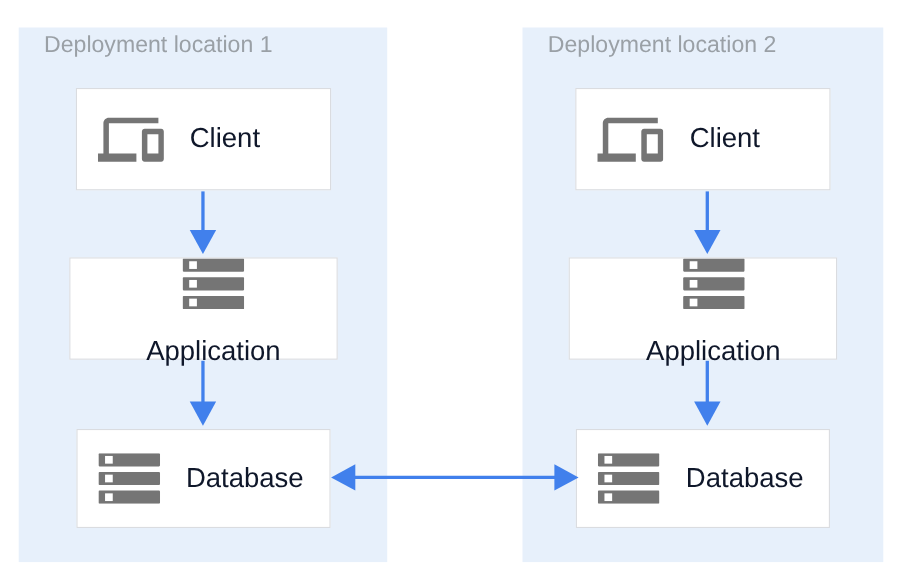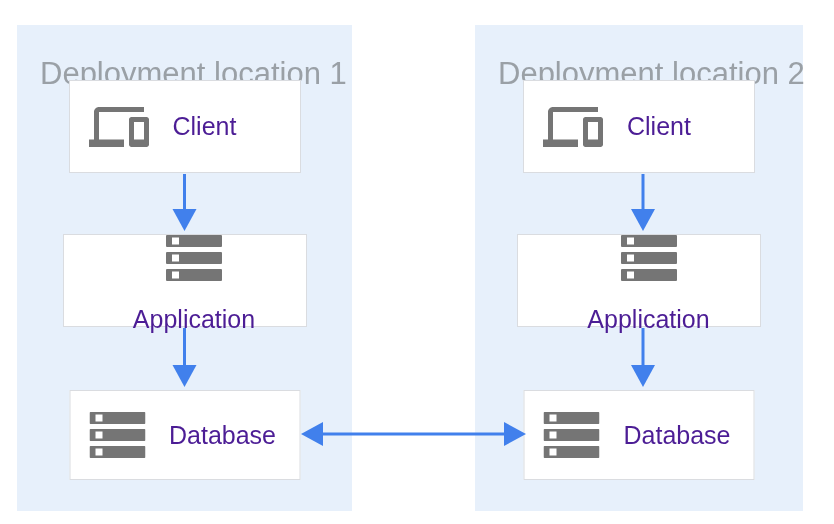--- a/index.html
+++ b/index.html
@@ -4,32 +4,32 @@
 <style>
   html,body{margin:0;padding:0;background:#ffffff;}
   .canvas{
     position:relative;width:834px;height:524px;background:#ffffff;
     font-family:"Liberation Sans", sans-serif;overflow:hidden;
   }
   .panel{position:absolute;top:25px;height:486px;background:#E7F0FB;}
   .panel--one{left:17px;width:335px;}
   .panel--two{left:475px;width:328px;}
   .panel-title{
-    position:absolute;top:31px;left:23px;margin:0;
-    font-size:31px;font-weight:400;color:#9AA0A6;white-space:nowrap;
+    position:absolute;top:4px;left:23px;margin:0;
+    font-size:21px;font-weight:400;color:#9AA0A6;white-space:nowrap;
   }
   .node{
     position:absolute;left:50%;transform:translateX(-50%);
     background:#ffffff;border:1px solid #DADCE0;box-sizing:border-box;
     display:flex;align-items:center;padding-left:19px;gap:24px;
   }
   .node--client{top:55px;width:232px;height:93px;}
   .node--app{top:209px;width:244px;height:93px;flex-direction:column;}
   .node--db{top:365px;width:231px;height:90px;text-align:right;}
-  .node-label{font-size:25px;color:#4c1d95;white-space:nowrap;}
+  .node-label{font-size:25px;color:#0f172a;white-space:nowrap;}
   .icon{display:flex;align-items:center;}
   .icon svg{display:block;}
   .arrow-layer{position:absolute;left:0;top:0;pointer-events:none;}
   .arrow-line{stroke:#4180EC;stroke-width:3;}
   .arrow-head{fill:#4180EC;stroke:none;}
 </style>
 </head>
 <body>
 
 <div class="canvas">

